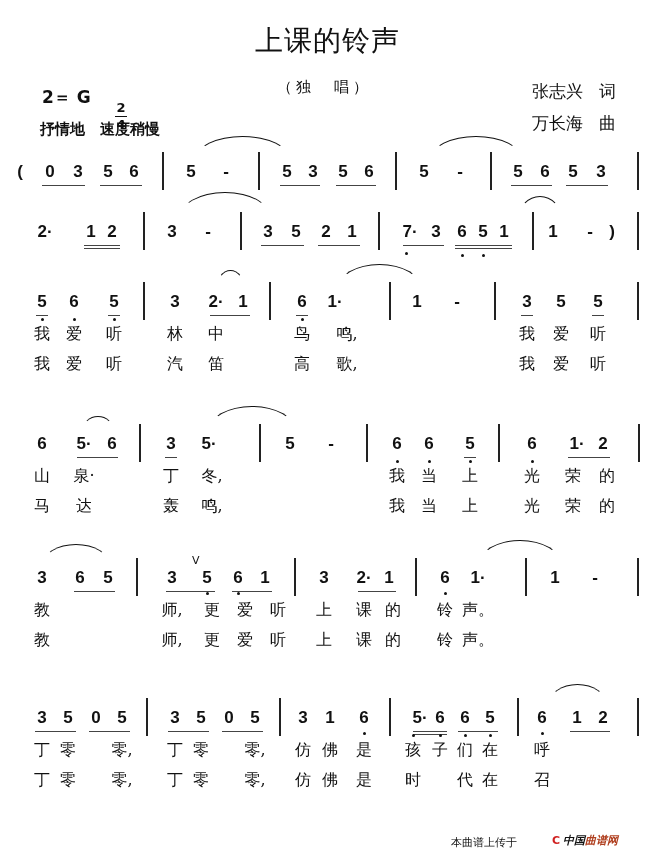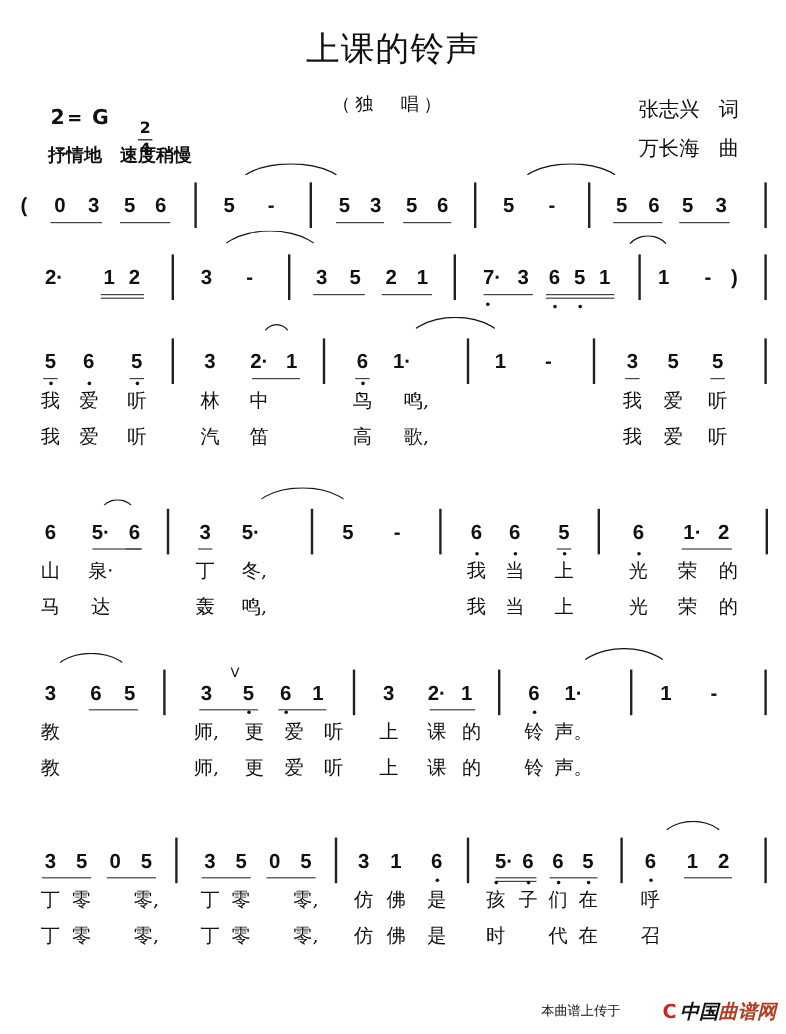--- a/index.html
+++ b/index.html
@@ -19,21 +19,21 @@
   .credit .role { margin-left: 16px; }
   .note { position: absolute; font-size: 17px; font-weight: bold; font-family: "Liberation Sans", sans-serif;
           transform: translateX(-50%); line-height: 20px; }
   .bar { position: absolute; width: 1.5px; background: #222; height: 38px; }
   .ul { position: absolute; height: 0; border-top: 1.2px solid #444; }
   .dot { position: absolute; width: 3px; height: 3px; border-radius: 50%; background: #111; }
   .slur { position: absolute; border: 1.6px solid #111; border-bottom: none; border-left-color: transparent; border-right-color: transparent; border-radius: 50% 50% 0 0 / 100% 100% 0 0; border-top-color:#111; }
   .lyric { position: absolute; font-size: 16px; font-family: "DejaVu Serif", serif; transform: translateX(-50%); }
   .breath { position: absolute; font-size: 11px; }
   .footer { left: 451px; top: 835px; font-size: 11px; font-family: "DejaVu Sans", sans-serif; }
-  .logo { left: 552px; top: 833px; font-size: 16px; font-weight: bold; font-family: "DejaVu Sans", sans-serif; }
+  .logo { left: 552px; top: 833px; font-size: 11px; font-weight: bold; font-family: "DejaVu Sans", sans-serif; }
   .logo .mark { color: #d02020; font-weight: bold; margin-right: 3px; }
   .logo .a { color: #111; font-style: italic; }
   .logo .b { color: #b04020; font-style: italic; }
 </style>
 </head>
 <body>
 
 <div class="abs title">上课的铃声</div>
 <div class="abs subtitle">（独　唱）</div>
 <div class="abs key">2＝ G</div>

